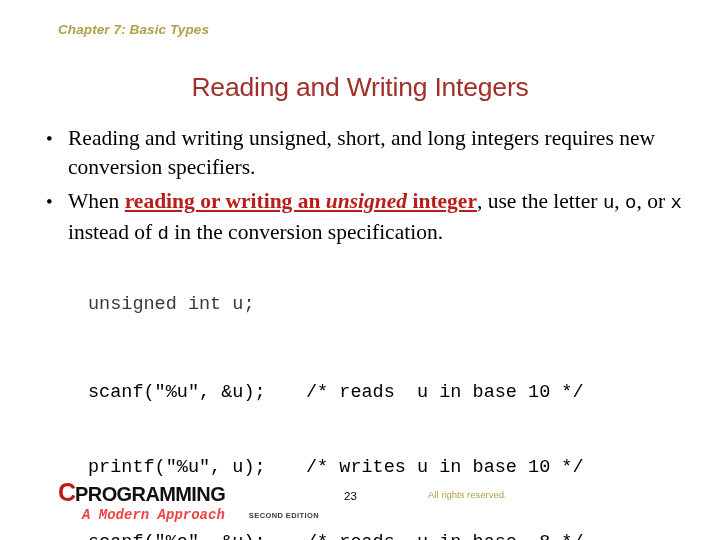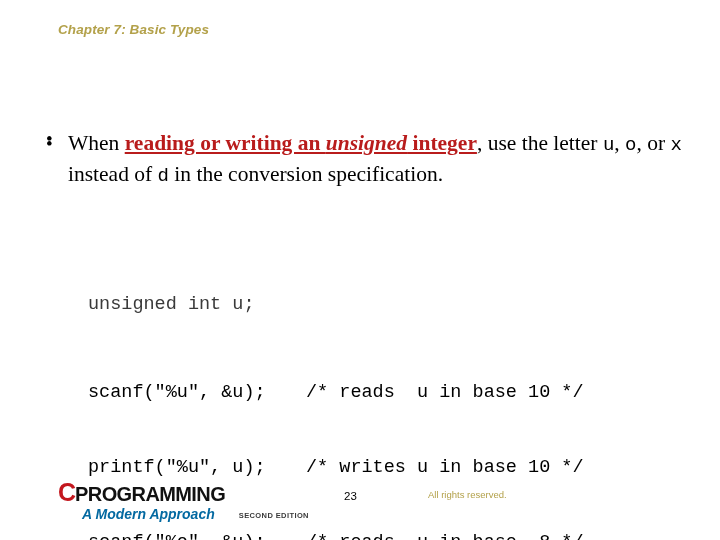--- a/index.html
+++ b/index.html
@@ -161,25 +161,25 @@
     letter-spacing: -0.6px;
   }
   .logo-line2 {
     position: absolute;
     left: 24px;
     top: 26px;
     white-space: nowrap;
     line-height: 1;
   }
   .logo-approach {
-    font-family: Liberation Sans, sans-serif;
+    font-family: Liberation Mono, monospace;
     font-style: italic;
     font-weight: bold;
     font-size: 14px;
-    color: #0369a1;
+    color: #ef4444;
   }
   .logo-edition {
     font-family: "Liberation Sans", "DejaVu Sans", sans-serif;
     font-size: 7.5px;
     font-weight: bold;
     color: #3a3a3a;
     letter-spacing: 0.4px;
     margin-left: 6px;
     vertical-align: 1px;
     padding-left: 18px;
@@ -203,25 +203,29 @@
     white-space: nowrap;
   }
 </style>
 </head>
 <body>
 
 <div class="slide">
 
   <div class="chapter-header">Chapter 7: Basic Types</div>
 
+  <div class="slide-title">Reading and Writing Integers</div>
 
   <div class="body-area">
 
     <div class="bullet">
       <span class="bullet-marker">•</span>
+      <span class="bullet-text">
+        <span>Reading and writing unsigned, short, and long integers requires new conversion specifiers.</span>
+      </span>
     </div>
 
     <div class="bullet">
       <span class="bullet-marker">•</span>
       <span class="bullet-text"><span>When </span><span class="emph">reading or writing an </span><span class="emph emph-italic">unsigned</span><span class="emph"> integer</span><span>, use the letter </span><span class="mono-inline">u</span><span>, </span><span class="mono-inline">o</span><span>, or </span><span class="mono-inline">x</span><span> instead of </span><span class="mono-inline">d</span><span> in the conversion specification.</span></span>
     </div>
 
   </div>
 
   <div class="code-decl">unsigned int u;</div>

